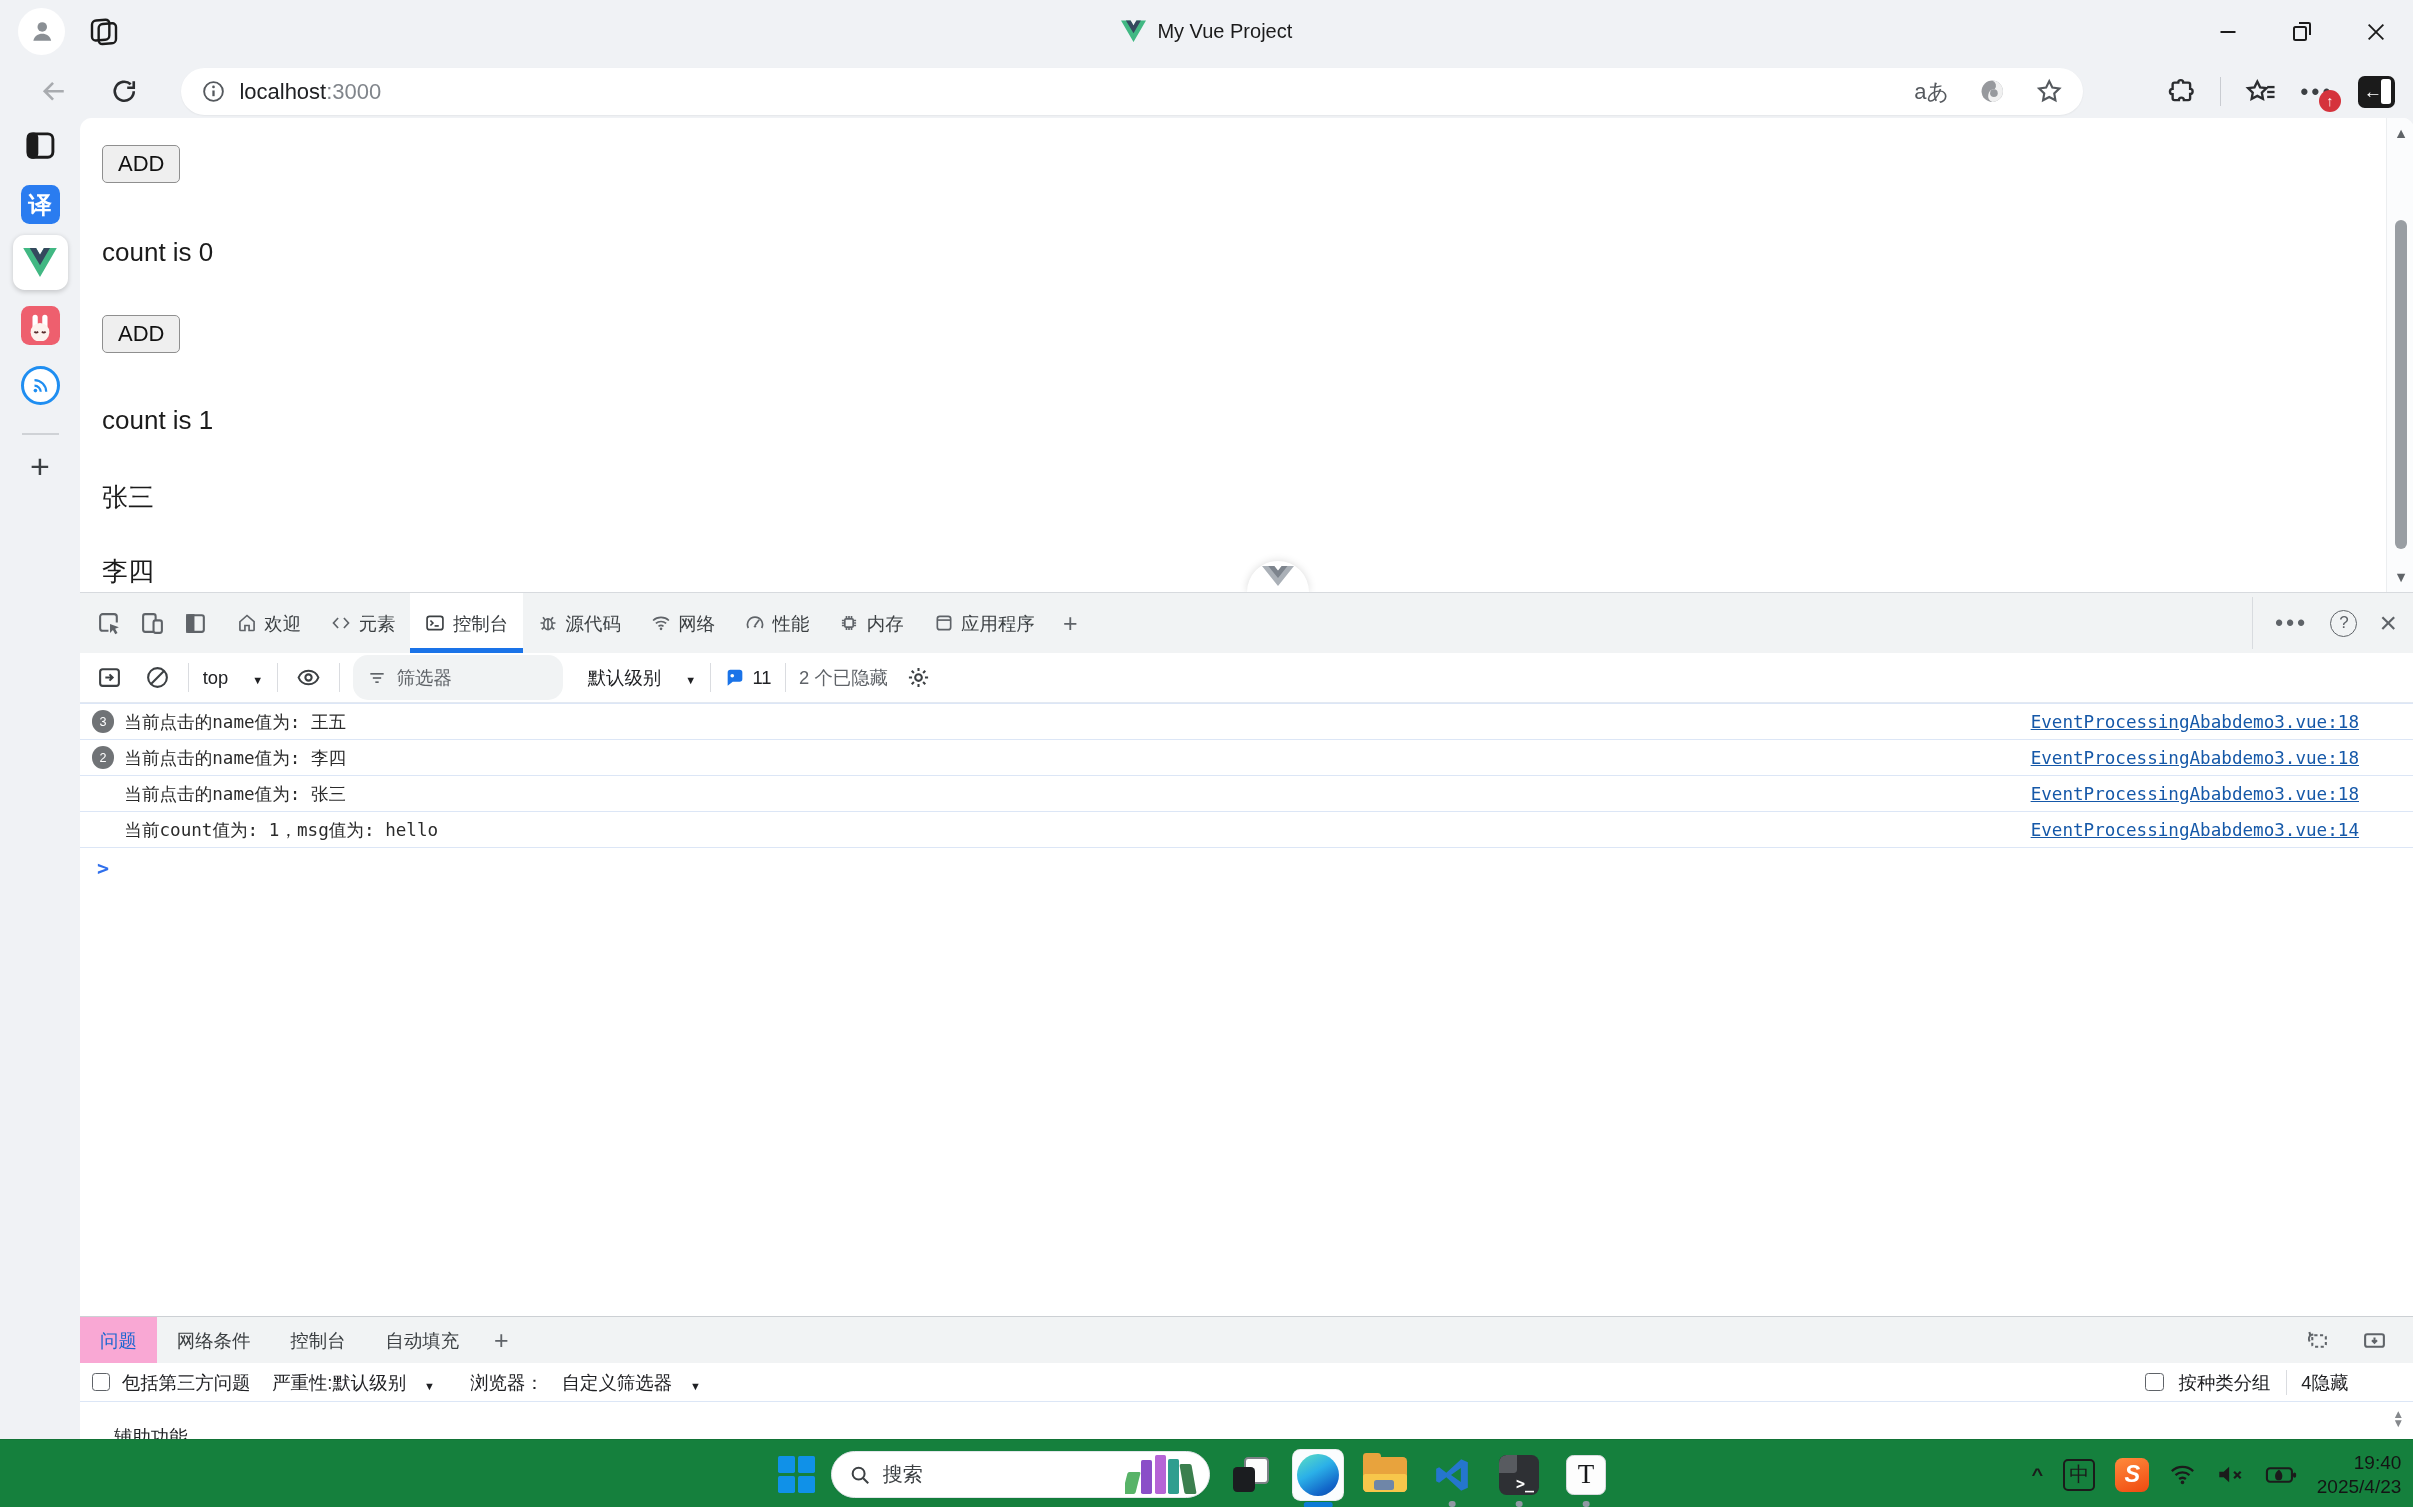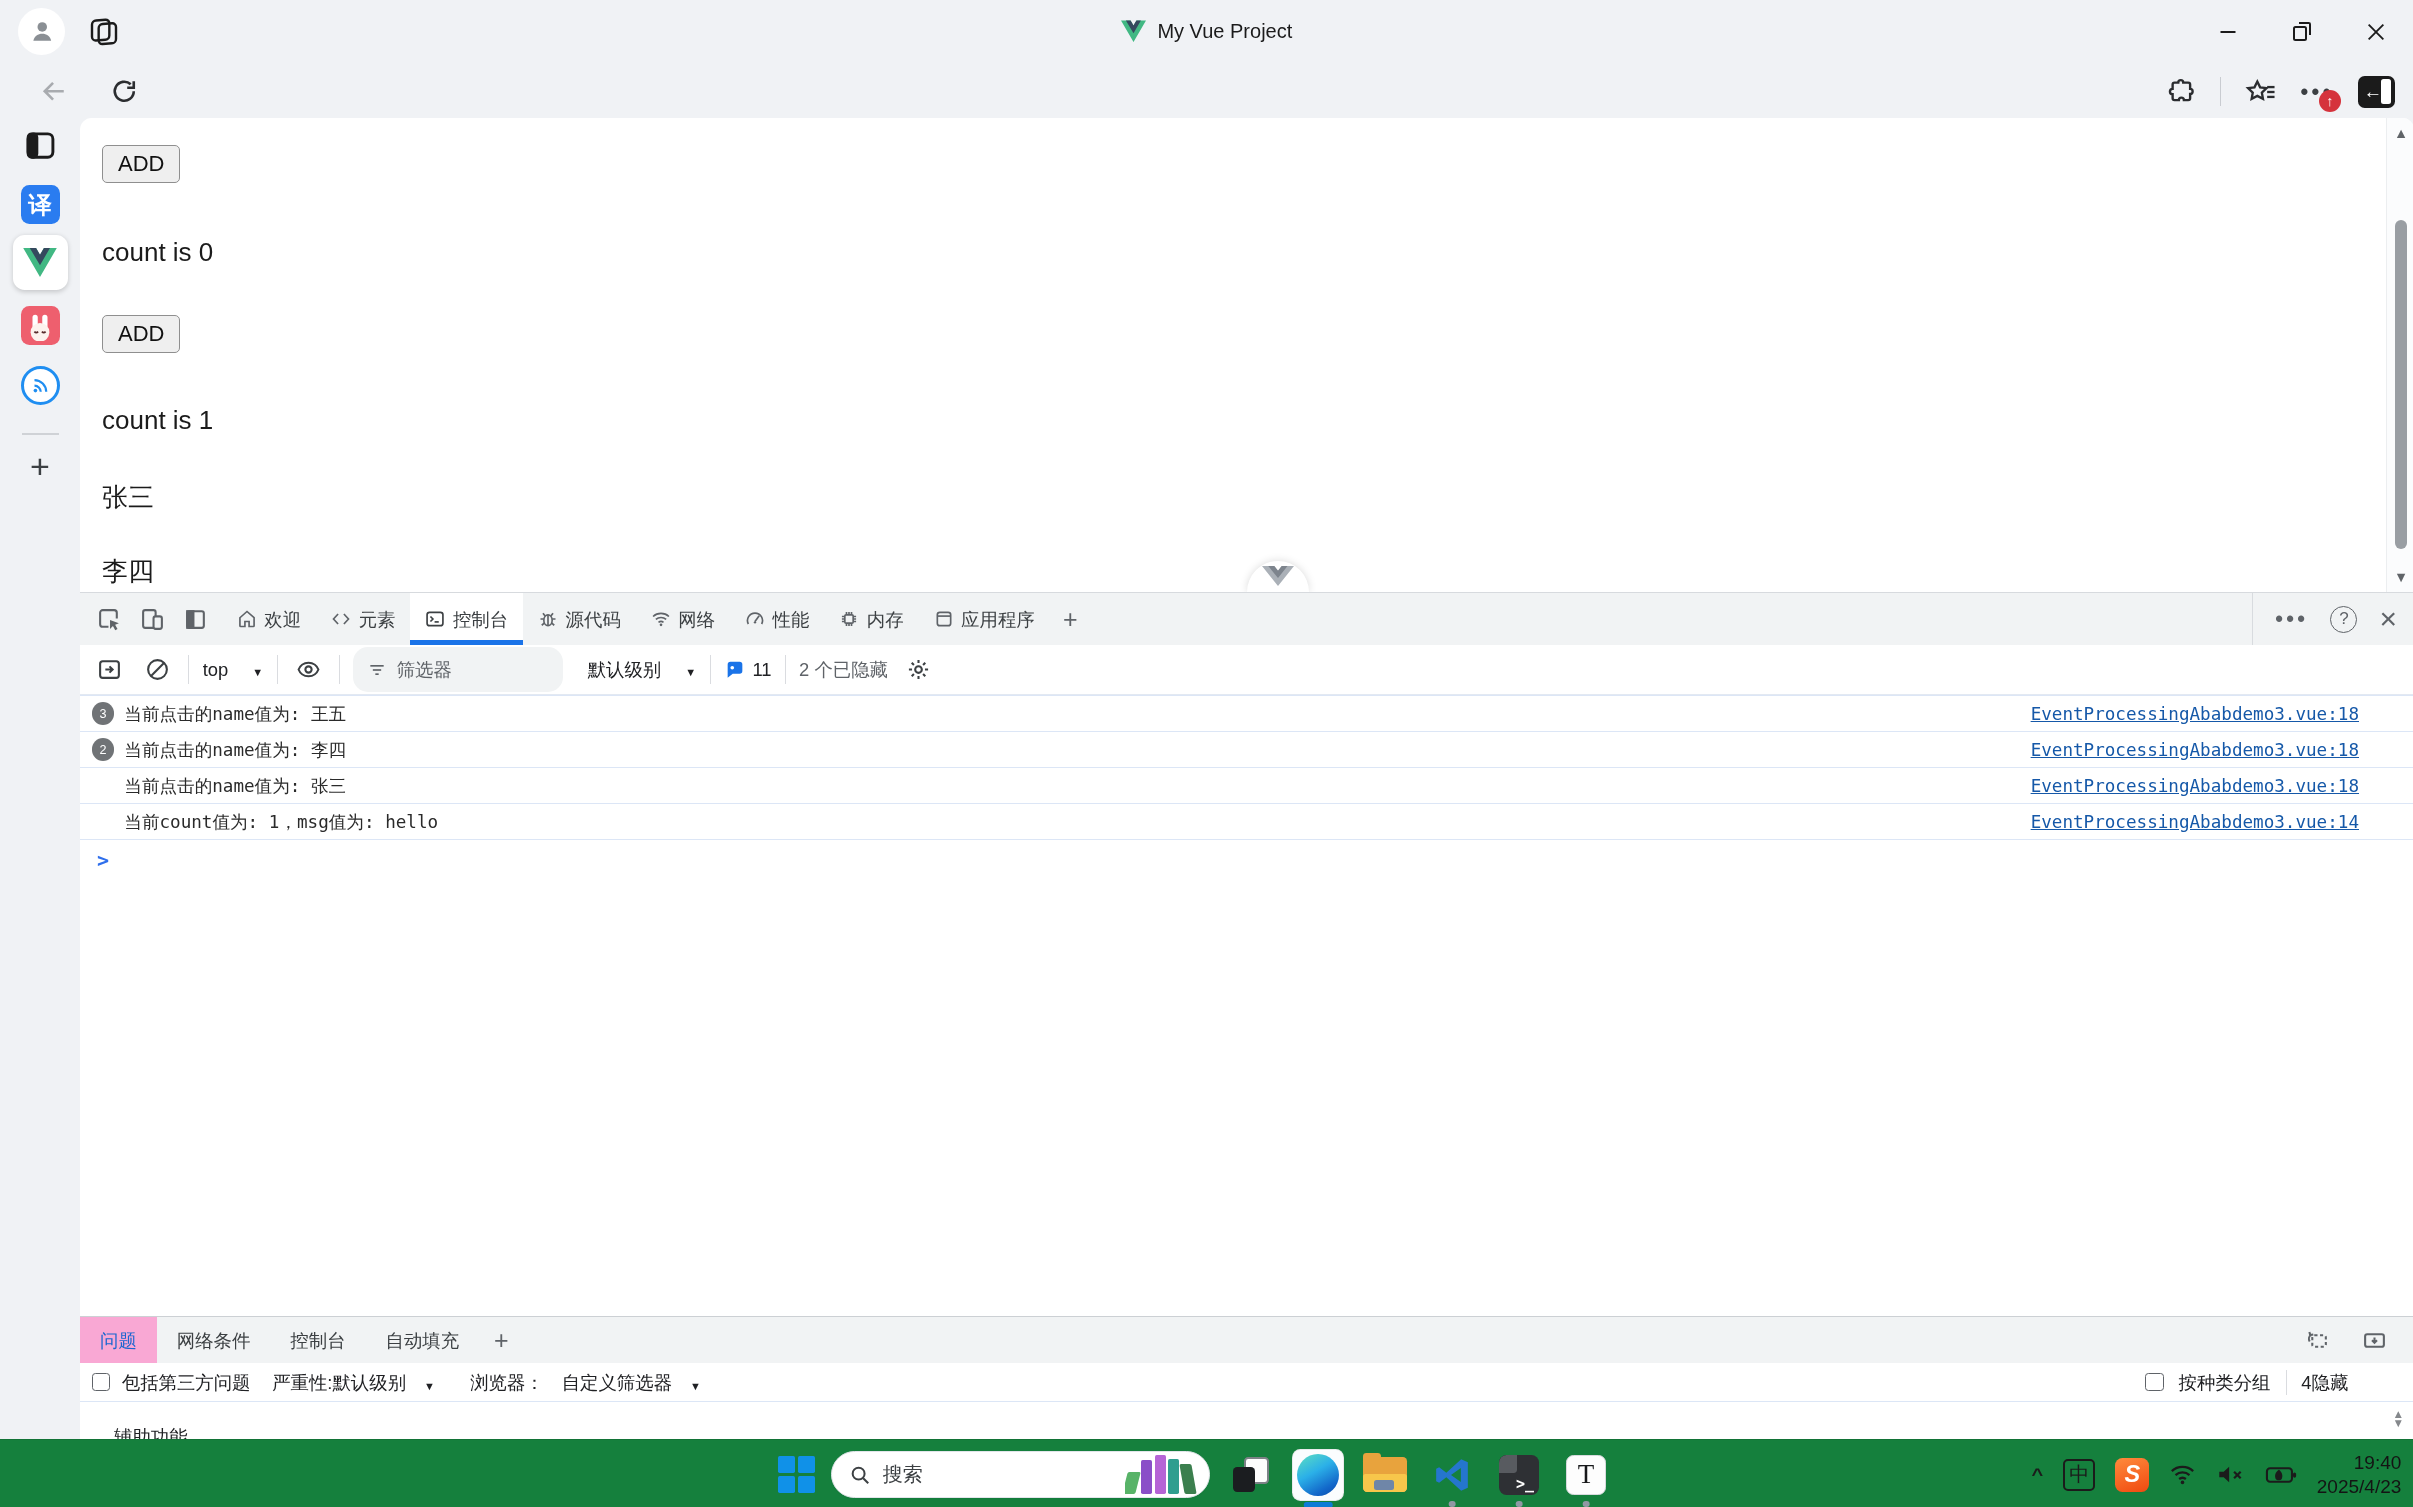--- a/index.html
+++ b/index.html
@@ -52,21 +52,21 @@
 .page{position:absolute;left:22px;top:0}
 .add-btn{display:inline-block;background:#efefef;border:1.7px solid #8f8f8f;border-radius:5px;padding:5px 15px;font-size:22px;color:#111}
 .pg-text{font-size:26px;color:#1b1b1b}
 .vue-toggle{position:absolute;left:1167px;top:443px;width:62px;height:31px;background:#fff;border-radius:34px 34px 0 0;box-shadow:0 0 8.4px rgba(0,0,0,.15);display:flex;align-items:flex-start;justify-content:center;padding-top:5px}
 .scrollbar{position:absolute;right:0;top:0;width:28px;height:474px;background:#fbfcfd;border-left:0.8px solid #eceef0}
 .sb-arrow{position:absolute;left:0;width:28px;text-align:center;color:#606468;font-size:14.3px}
 .sb-thumb{position:absolute;left:7.5px;width:12.6px;border-radius:6.7px;background:#999ea3}
 
 
 .devtools{position:absolute;left:80px;top:592px;width:2334px;height:847px;background:#fff;display:flex;flex-direction:column;border-top:0.8px solid #d7dade}
-.dt-tabbar{height:52px;background:#f1f3f4;display:flex;align-items:stretch;flex:none}
+.dt-tabbar{height:60px;background:#f1f3f4;display:flex;align-items:stretch;flex:none}
 .dt-left-icons{display:flex;align-items:center;gap:8.4px;padding:0 8.4px 0 11.7px}
 .icon-btn{width:35px;height:35px;display:flex;align-items:center;justify-content:center}
 .dt-tabs{display:flex;align-items:stretch}
 .dt-tab{display:flex;align-items:center;gap:7.5px;padding:0 15px;font-size:18.4px;color:#3c4043;position:relative}
 .dt-tab.active{background:#fff}
 .dt-tab.active::after{content:"";position:absolute;left:0;right:0;bottom:0;height:5px;background:#1a73e8}
 .dt-plus{display:flex;align-items:center;padding:0 13.4px;font-size:25px;color:#5f6368}
 .dt-right{margin-left:auto;display:flex;align-items:center;gap:22px;padding-right:17px}
 .dt-rdiv{width:0.8px;height:52px;background:#d8dbdf}
 .help-circ{width:27px;height:27px;border:1.7px solid #5f6368;border-radius:50%;color:#5f6368;font-size:17px;display:flex;align-items:center;justify-content:center}
@@ -188,20 +188,40 @@
       <svg width="28.5" height="28.5" viewBox="0 0 24 24" fill="none" stroke="#a8abaf" stroke-width="2.2">
           <path d="M20 12H5M11 5l-7 7 7 7"></path>
         </svg>
     </div>
     <div class="nav-btn" style="left:102px">
       <svg width="28.5" height="28.5" viewBox="0 0 24 24" fill="none" stroke="#2b2d30" stroke-width="2.2">
           <path d="M20 12a8 8 0 1 1-2.6-5.9"></path>
           <path d="M20 3.5V9h-5.5" fill="none"></path>
         </svg>
     </div>
+    <div class="url-pill">
+      <svg width="25" height="25" viewBox="0 0 24 24" fill="none" stroke="#55595e" stroke-width="1.8">
+          <circle cx="12" cy="12" r="9"></circle>
+          <line x1="12" y1="11" x2="12" y2="16.5" stroke-width="2.2"></line>
+          <circle cx="12" cy="7.6" r="1.3" fill="#55595e" stroke="none"></circle>
+        </svg>
+      <span class="url-host">localhost</span>
+        <span class="url-port">:3000</span>
+      <div class="pill-right">
+        <span class="translate-txt">aあ</span>
+        <svg width="28.5" height="28.5" viewBox="0 0 24 24">
+            <circle cx="12" cy="12" r="9" fill="#97999d"></circle>
+            <path d="M12 3a9 9 0 0 1 0 18 5.5 5.5 0 0 1 2-10.6A4.6 4.6 0 0 0 12 3z" fill="#fff" opacity=".85"></path>
+            <circle cx="13.4" cy="13.6" r="3.2" fill="#97999d"></circle>
+          </svg>
+        <svg width="28.5" height="28.5" viewBox="0 0 24 24" fill="none" stroke="#55595e" stroke-width="1.8">
+            <path d="M12 3.5l2.6 5.4 5.9.8-4.3 4.1 1 5.8-5.2-2.8-5.2 2.8 1-5.8L3.5 9.7l5.9-.8z"></path>
+          </svg>
+      </div>
+    </div>
     <div class="bar-right">
       <svg width="30" height="30" viewBox="0 0 24 24" fill="none" stroke="#2b2d30" stroke-width="1.9">
           <path d="M9 4.5a2 2 0 1 1 4 0H17a1.5 1.5 0 0 1 1.5 1.5v3.5a2 2 0 1 1 0 4V17A1.5 1.5 0 0 1 17 18.5h-3.5a2 2 0 1 0-4 0H6A1.5 1.5 0 0 1 4.5 17v-3.2a2 2 0 1 1 0-4.3V6A1.5 1.5 0 0 1 6 4.5z"></path>
         </svg>
       <div class="vdiv"></div>
       <svg width="32" height="30" viewBox="0 0 26 24" fill="none" stroke="#2b2d30" stroke-width="1.9">
           <path d="M10 3.5l2.3 4.7 5.2.7-3.8 3.6.9 5.1-4.6-2.4-4.6 2.4.9-5.1L2.5 8.9l5.2-.7z"></path>
           <line x1="18" y1="8" x2="24" y2="8"></line>
           <line x1="18" y1="12" x2="24" y2="12"></line>
           <line x1="18" y1="16" x2="24" y2="16"></line>

